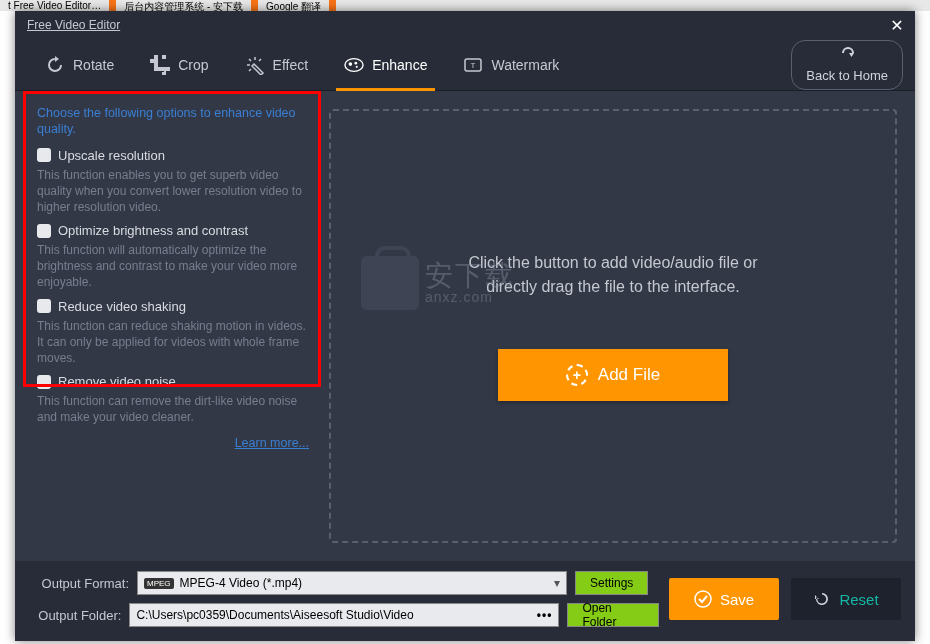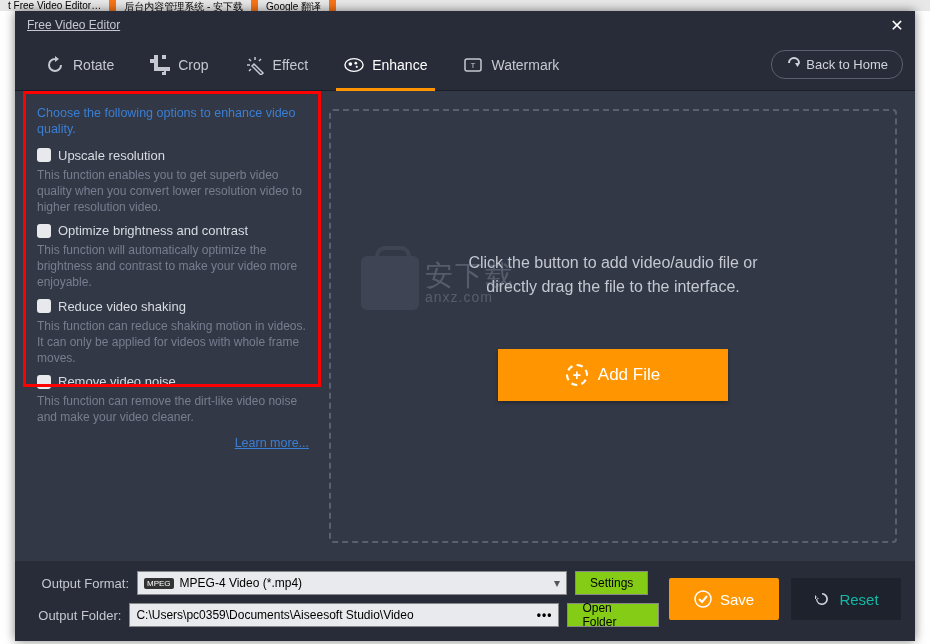--- a/index.html
+++ b/index.html
@@ -13,21 +13,21 @@
 .titlebar { height: 28px; background: #272c38; display: flex; align-items: center; justify-content: space-between; padding: 0 8px; color: #c5c8d0; font-size: 12px; }
 .titlebar-title { padding-left: 4px; text-decoration: underline; }
 .close-btn { width: 20px; height: 20px; display: flex; align-items: center; justify-content: center; cursor: pointer; font-size: 16px; color: #fff; }
 
 .toolbar { height: 52px; background: #272c38; display: flex; align-items: center; padding: 0 12px; border-bottom: 1px solid #1a1e27; }
 .tool-btn { display: flex; align-items: center; gap: 8px; padding: 0 18px; height: 52px; color: #c5c8d0; font-size: 14px; cursor: pointer; position: relative; }
 .tool-btn.active { color: #fff; }
 .tool-btn.active::after { content: ""; position: absolute; bottom: 0; left: 10px; right: 10px; height: 3px; background: #ff9500; }
 .tool-icon { width: 20px; height: 20px; display: flex; align-items: center; justify-content: center; }
 .spacer { flex: 1; }
-.back-home { display: flex; align-items: center; gap: 6px; padding: 6px 14px; border: 1px solid #5a6070; border-radius: 14px; color: #d0d3db; font-size: 13px; cursor: pointer; }
+.back-home { display: flex; align-items: center; gap: 6px; padding: 6px 14px; border: 1px solid #5a6070; border-radius: 14px; color: #d0d3db; font-size: 13px; cursor: pointer; flex-direction: column; }
 
 .main-area { flex: 1; display: flex; background: #323846; overflow: hidden; padding-left: 8px; }
 
 .sidebar { width: 300px; padding: 14px 14px 10px 14px; color: #8a90a0; font-size: 12px; display: flex; flex-direction: column; position: relative; }
 .highlight-box { position: absolute; top: 0; left: 0; width: 298px; height: 296px; border: 3px solid #ff0000; pointer-events: none; }
 .intro-text { color: #3b7fd4; font-size: 12.5px; margin-bottom: 10px; line-height: 1.3; }
 .option { margin-bottom: 8px; }
 .option-header { display: flex; align-items: center; gap: 7px; color: #d8dbe2; font-size: 13px; margin-bottom: 4px; cursor: pointer; }
 .checkbox { width: 14px; height: 14px; background: #e8e9ec; border-radius: 3px; flex-shrink: 0; }
 .option-desc { color: #787e8f; font-size: 12px; line-height: 1.35; }

